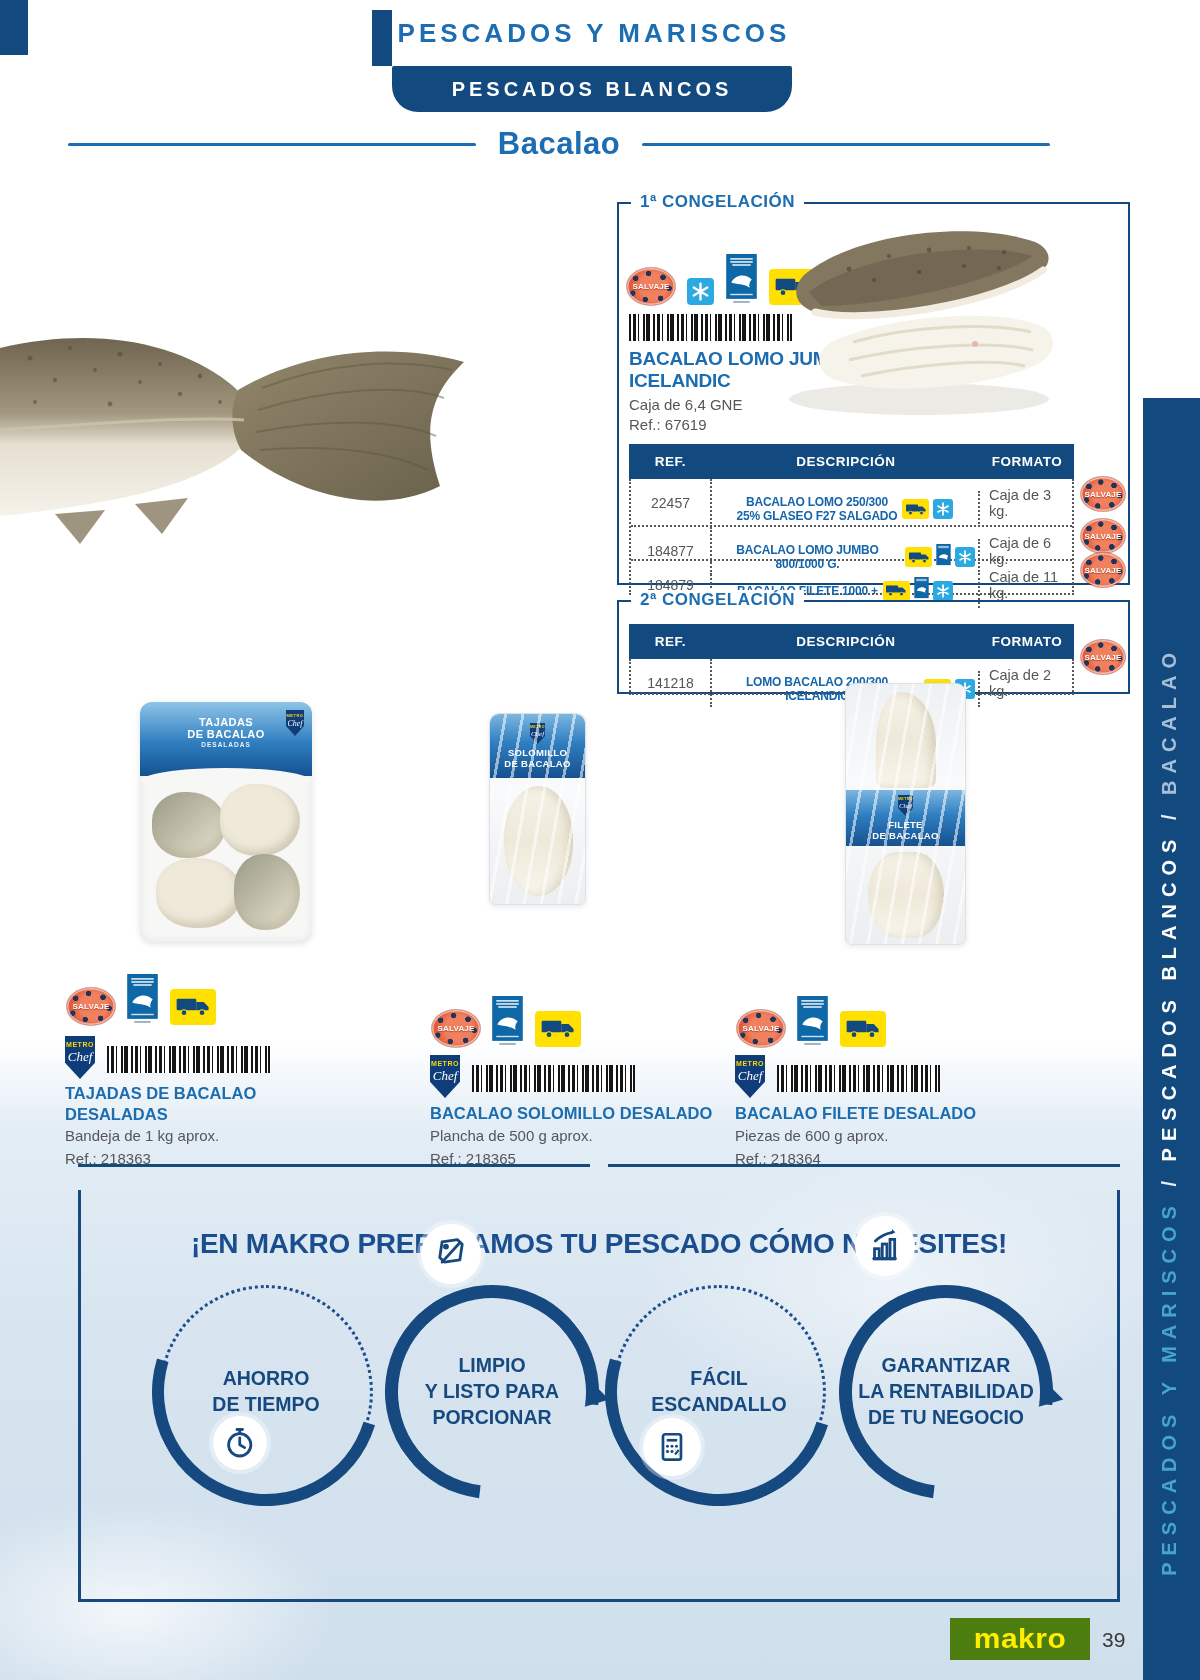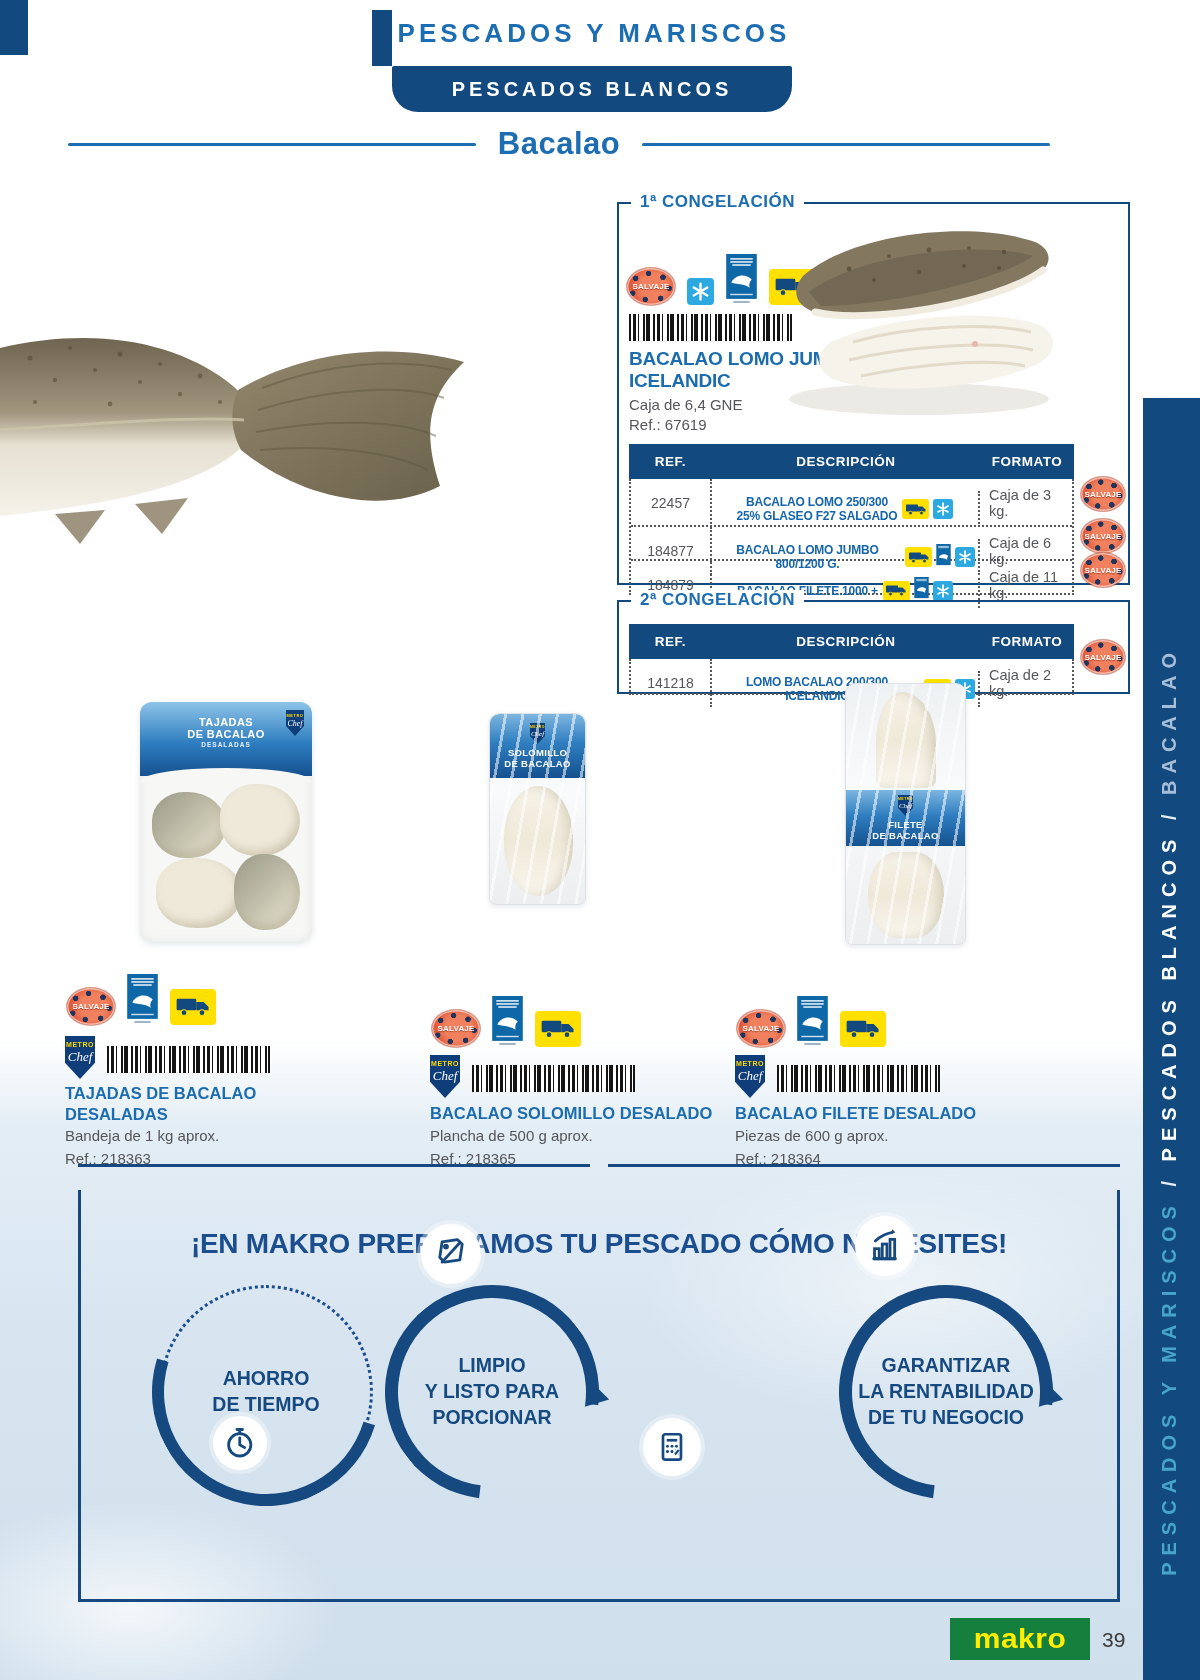--- a/index.html
+++ b/index.html
@@ -168,21 +168,21 @@
     color:#15497f; font-weight:800; font-size:19.5px; line-height:1.32; white-space:pre-line; }
   .flow-icon { position:absolute; background:#ffffff; border-radius:50%; display:flex; align-items:center; justify-content:center;
     box-shadow:0 0 0 4px rgba(255,255,255,.35); color:#15497f; }
   .fi-clock { left:132px; top:226px; width:54px; height:54px; }
   .fi-knife { left:340px; top:34px; width:60px; height:60px; }
   .fi-calc  { left:562px; top:228px; width:58px; height:58px; }
   .fi-chart { left:774px; top:26px; width:60px; height:60px; }
   .flow-icon svg { width:62%; height:62%; }
 
   
-  .makro-logo { position:absolute; left:950px; top:1618px; width:140px; height:42px; background:#15803d;
+  .makro-logo { position:absolute; left:950px; top:1618px; width:140px; height:42px; background:#4d7c0f;
     display:flex; align-items:center; justify-content:center; }
   .makro-logo span { color:#ffee00; font-size:30px; font-weight:800; letter-spacing:.5px; transform:scaleY(.95); }
   .page-number { position:absolute; left:1102px; top:1628px; color:#3a3a3a; font-size:21px; }
 
   .preline { white-space:pre-line; }
 </style>
 </head>
 <body>
 
 <div class="page">
@@ -343,21 +343,21 @@
                     <g stroke="#fff" stroke-width="3" stroke-linecap="round" fill="none">
                       <path d="M12 2v20M3.4 7l17.2 10M3.4 17L20.6 7"></path>
                     </g>
                   </svg></span>
             </span>
           </div>
           <div class="c-fmt">Caja de 3 kg.</div>
         </div>
         <div class="trow r-std">
           <div class="c-ref">184877</div>
-          <div class="c-desc"><span>BACALAO LOMO JUMBO 800/1200 G.</span>
+          <div class="c-desc"><span>BACALAO LOMO JUMBO 800/1000 G.</span>
             <span class="mini-icons">
               <span class="mini-truck"><svg viewBox="0 0 44 30">
                     <rect x="2" y="5" width="24" height="14" rx="1.5" fill="#12497e"></rect>
                     <path d="M26 9h9l6 6v4h-15z" fill="#12497e"></path>
                     <circle cx="11" cy="22" r="3.6" fill="#12497e" stroke="#ffe000" stroke-width="1.4"></circle>
                     <circle cx="33" cy="22" r="3.6" fill="#12497e" stroke="#ffe000" stroke-width="1.4"></circle>
                   </svg></span>
               <span class="mini-msc"><svg viewBox="0 0 30 50">
                     <rect width="30" height="44" fill="#0e67a7"></rect>
                     <g fill="#fff" opacity="0.85">
@@ -622,20 +622,25 @@
     <div class="step" style="left:304px;">
       <div class="ring arrow"></div>
       <div class="step-label">LIMPIO
 Y LISTO PARA
 PORCIONAR</div>
     </div>
     <div class="step" style="left:78px;">
       <div class="ring dotted arcstart"></div>
       <div class="step-label">AHORRO
 DE TIEMPO</div>
+    </div>
+    <div class="step" style="left:531px;">
+      <div class="ring dotted arcstart"></div>
+      <div class="step-label">FÁCIL
+ESCANDALLO</div>
     </div>
     <div class="step" style="left:758px;">
       <div class="ring arrow"></div>
       <div class="step-label">GARANTIZAR
 LA RENTABILIDAD
 DE TU NEGOCIO</div>
     </div>
 
     <div class="flow-icon fi-clock">
       <svg viewBox="0 0 24 24" fill="none" stroke="currentColor" stroke-width="2" stroke-linecap="round">

